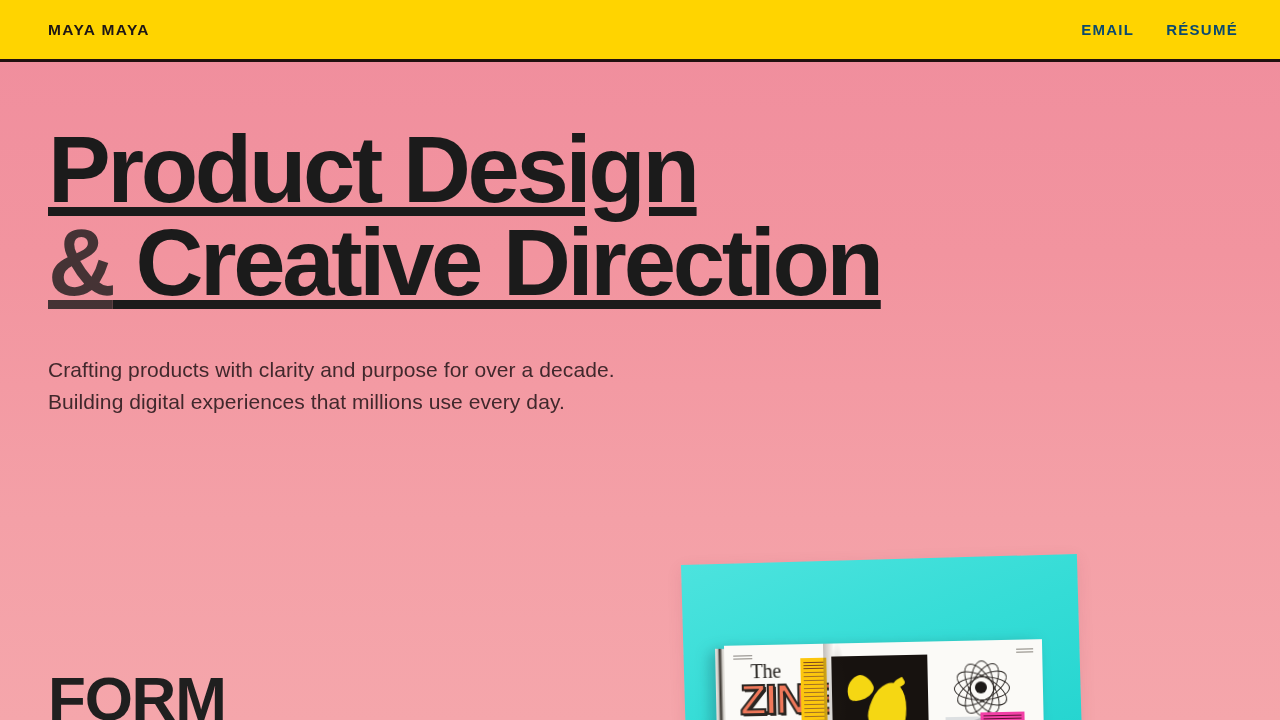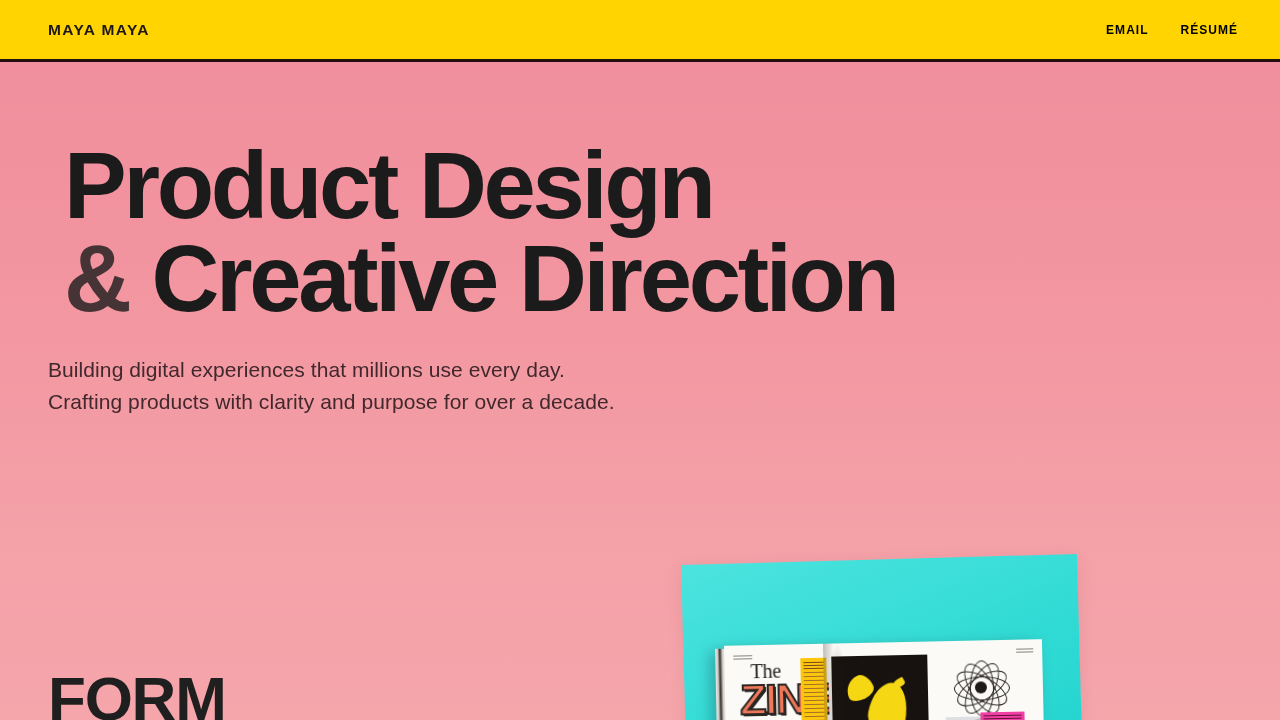--- a/index.html
+++ b/index.html
@@ -46,36 +46,37 @@
     color: #1e1716;
     white-space: nowrap;
   }
   .navlinks {
     margin-right: 42px;
     display: flex;
     align-items: center;
     gap: 32px;
   }
   .navlink {
-    font-size: 12px;
+    font-size: 15px;
     font-weight: 700;
     letter-spacing: 0.085em;
-    color: #000000;
+    color: #0c4a6e;
     text-decoration: none;
     white-space: nowrap;
     cursor: pointer;
   }
   .headline {
-    margin: 16px;
+    margin: 0;
     font-size: 94px;
     line-height: 0.985;
     font-weight: 700;
     letter-spacing: -0.035em;
     color: #1b1b1b;
     white-space: nowrap;
+    text-decoration: underline;
   }
   .headline-line {
     display: block;
   }
   .amp {
     color: #1b1b1b;
     opacity: 0.80;
   }
   .subtitle {
     margin: 0;
@@ -382,22 +383,22 @@
       <a class="navlink">RÉSUMÉ</a>
     </div>
   </div>
 
   <h1 class="headline" style="position:absolute;left:48px;top:124px;z-index:20;">
     <span class="headline-line">Product Design</span>
     <span class="headline-line"><span class="amp">&amp;</span><span> Creative Direction</span></span>
   </h1>
 
   <p class="subtitle">
+    <span class="subtitle-line">Crafting products with clarity and purpose for over a decade.</span>
     <span class="subtitle-line">Building digital experiences that millions use every day.</span>
-    <span class="subtitle-line">Crafting products with clarity and purpose for over a decade.</span>
   </p>
 
   <h2 class="section-heading">FORM</h2>
 
   <div class="photo-block">
     <div class="teal-card"></div>
 
     <div class="magazine">
       <div class="page-edges"></div>
 

